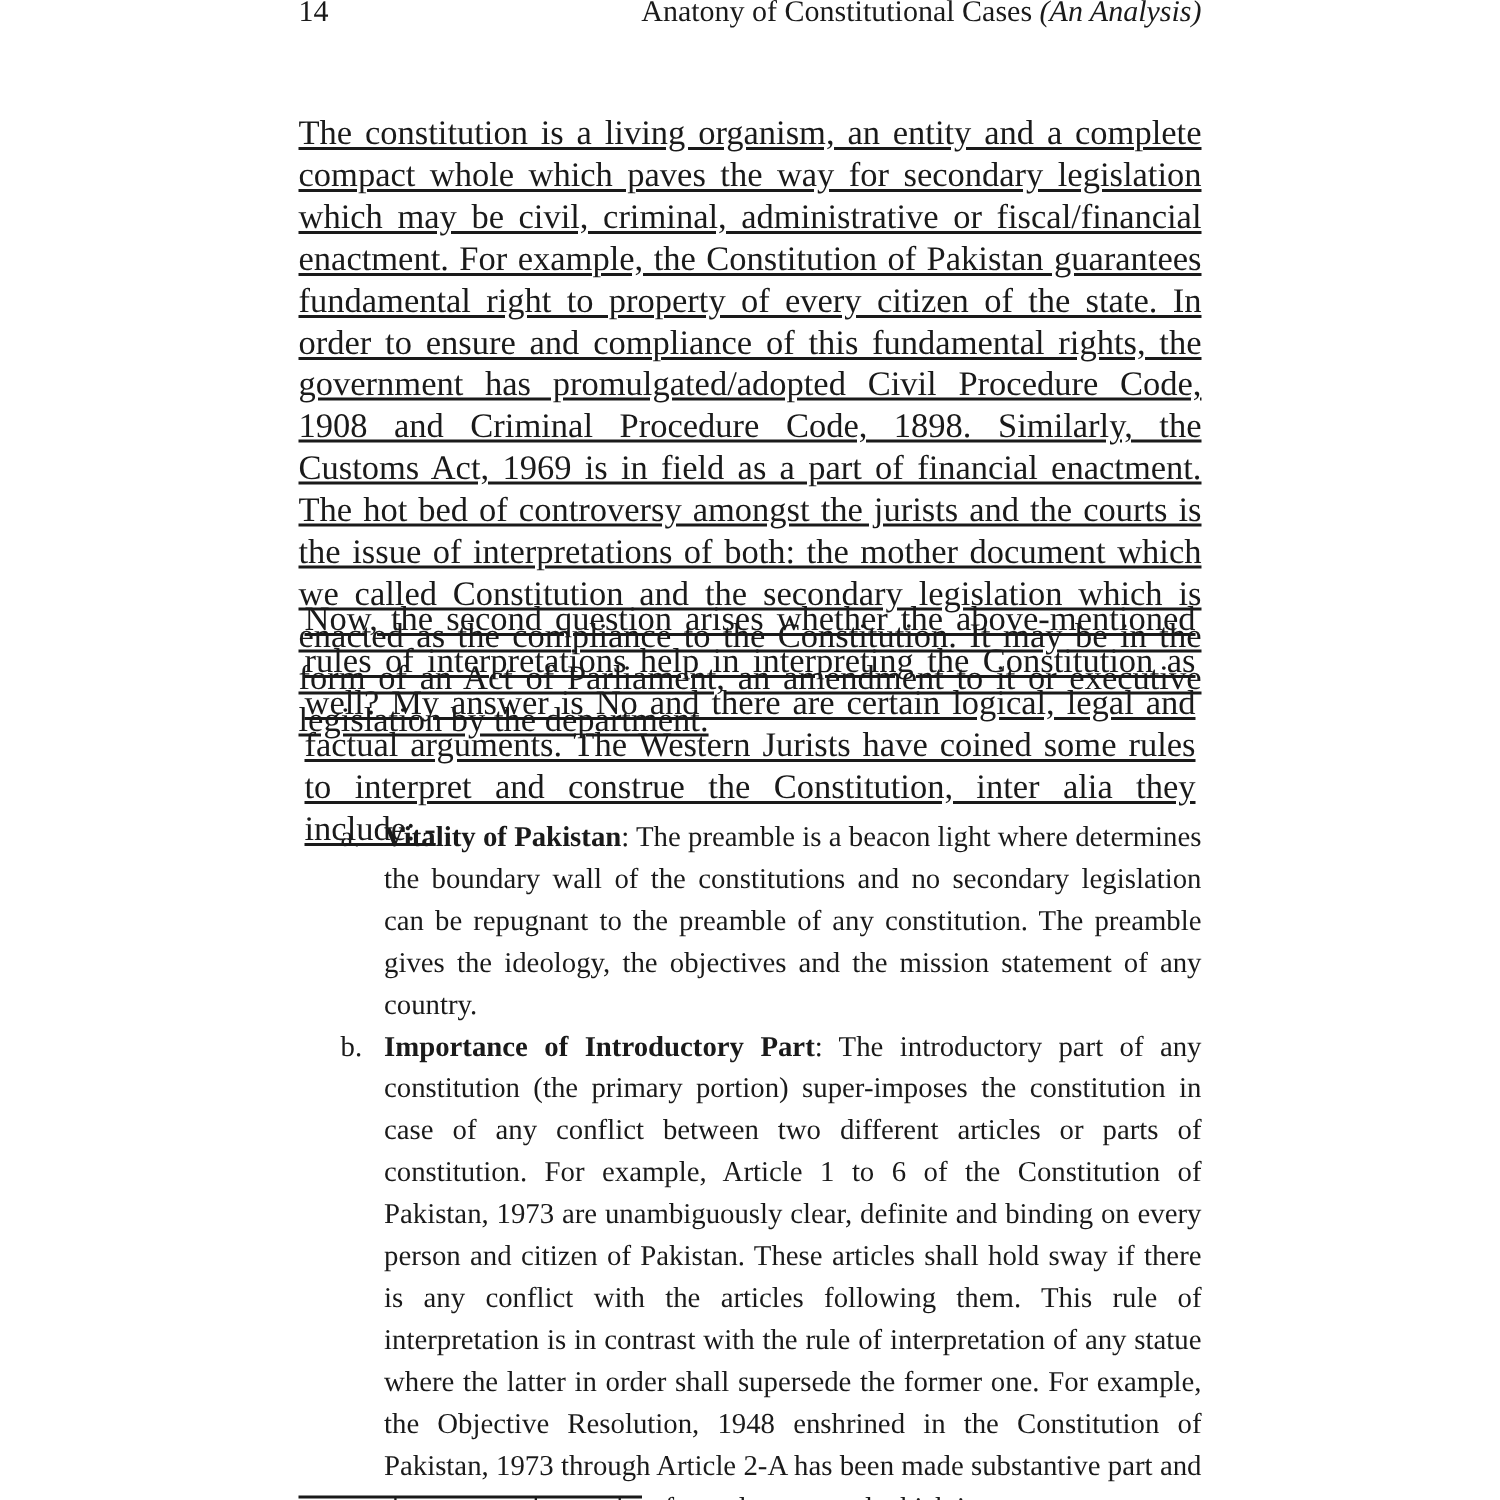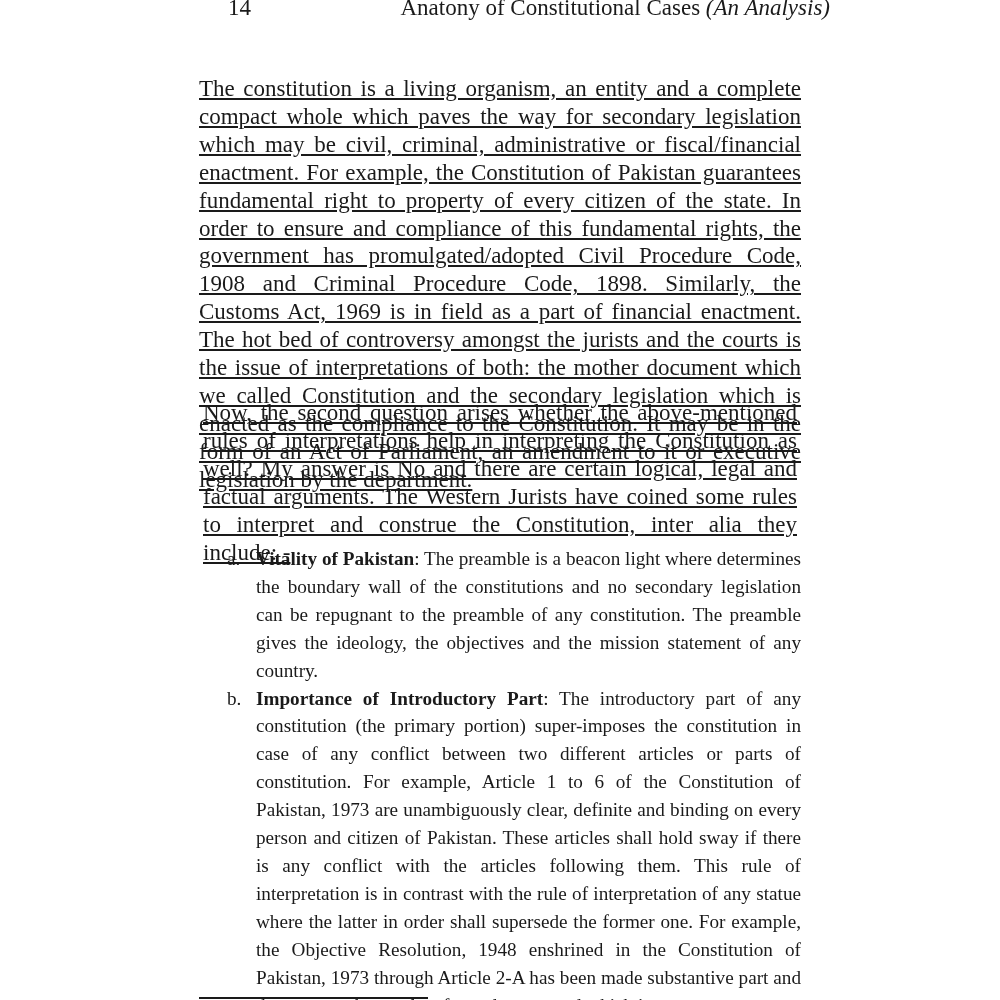--- a/index.html
+++ b/index.html
@@ -14,23 +14,22 @@
       overflow: hidden;
       font-family: "Liberation Serif", "DejaVu Serif", serif;
       color: #1a1a1a;
     }
     .header {
       position: absolute;
       top: 0;
       left: 199px;
       width: 602px;
       height: 22px;
-      font-size: 23px;
+      font-size: 20px;
       line-height: 20px;
-      margin-left: 29px;
     }
     .page-number {
       position: absolute;
       left: 0;
       top: -2px;
     }
     .running-title {
       position: absolute;
       right: 0;
       top: -2px;

